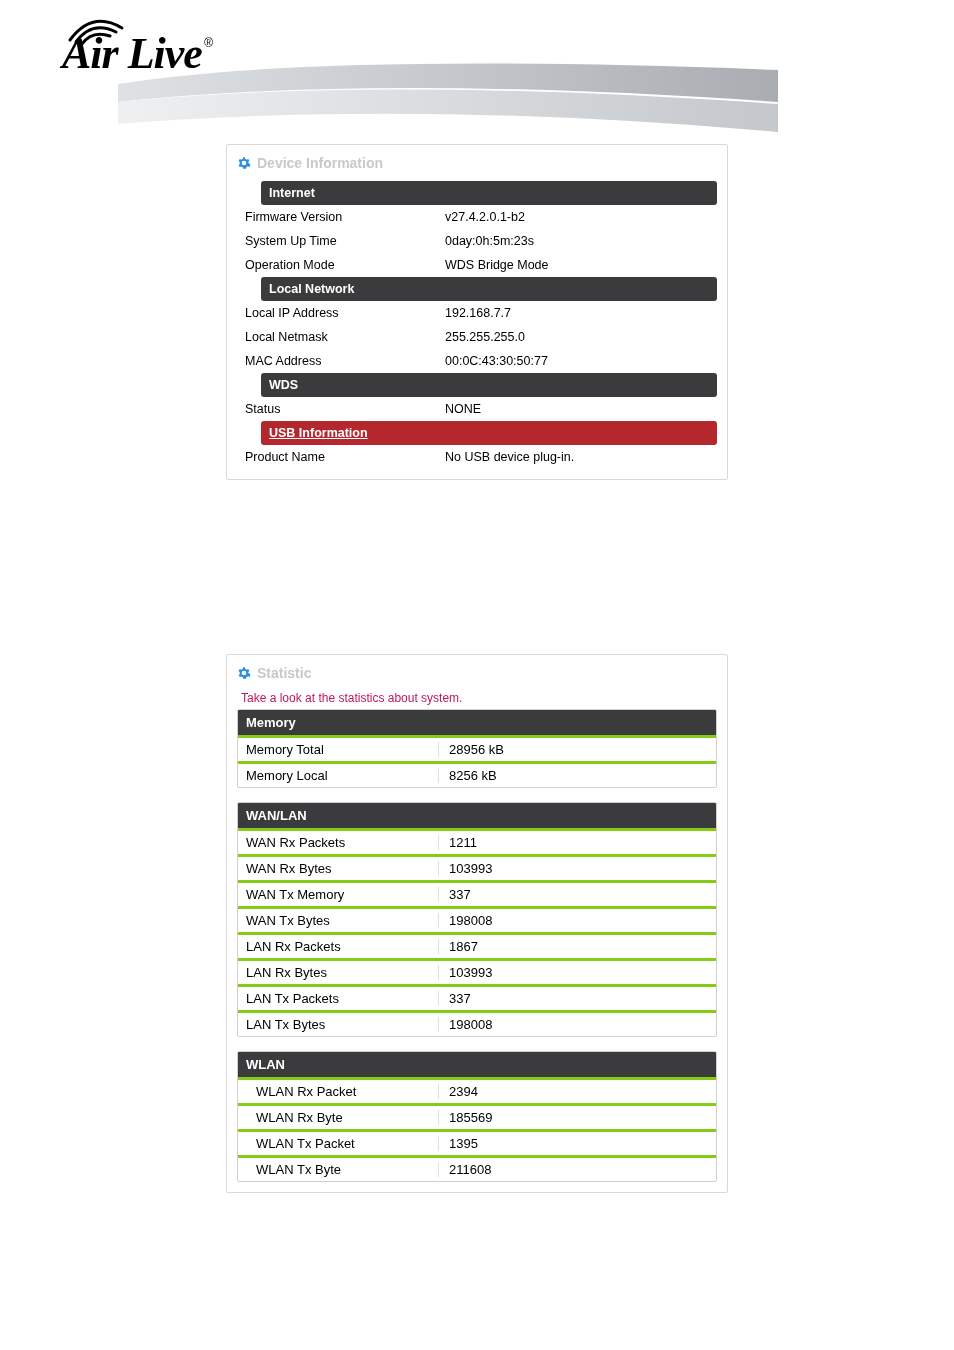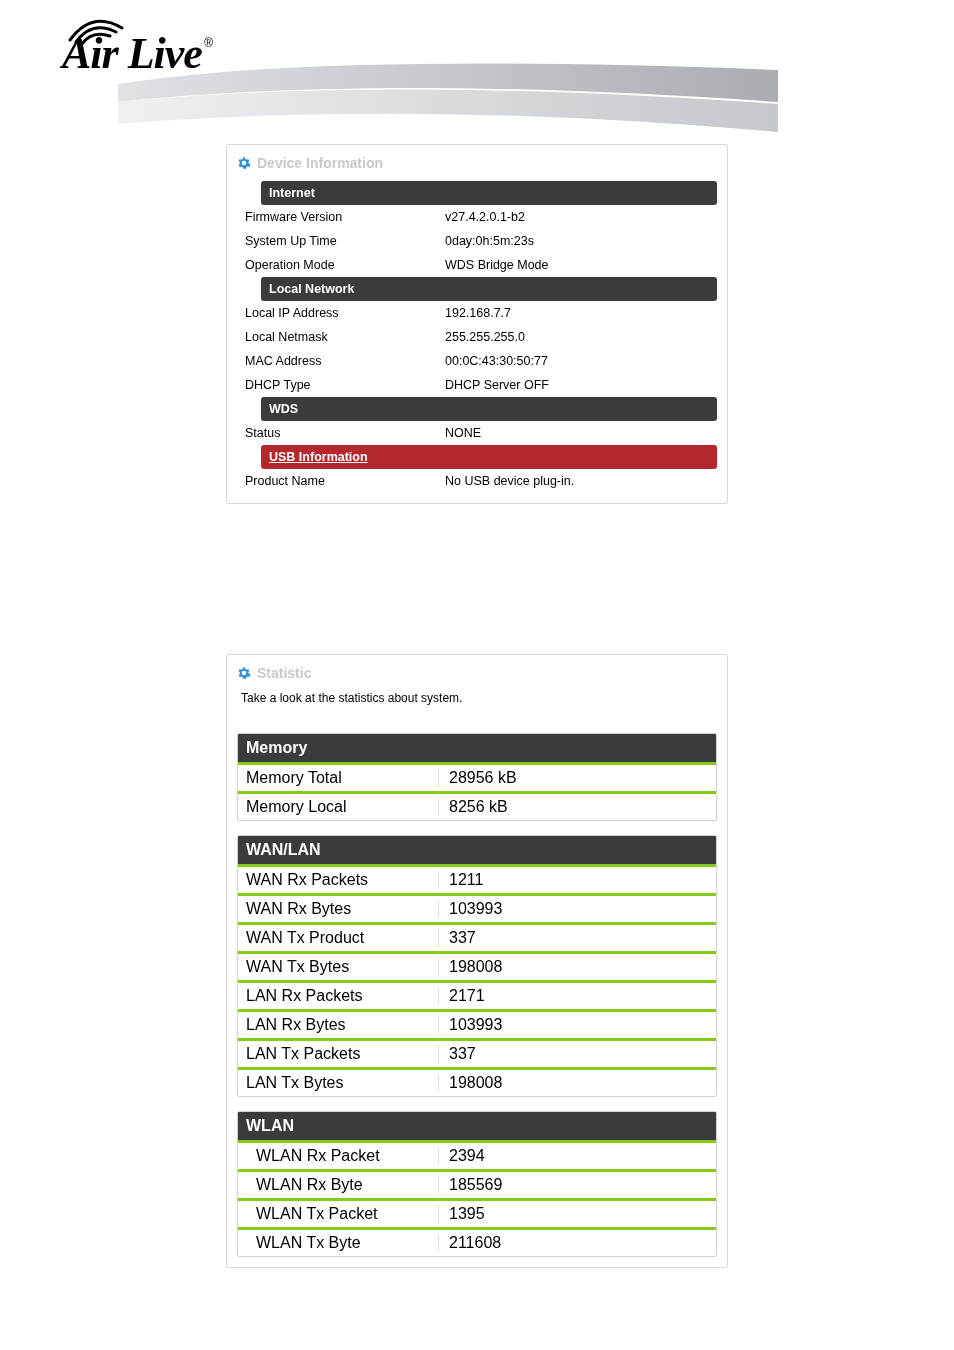--- a/index.html
+++ b/index.html
@@ -31,21 +31,21 @@
 
   .panel-head {
     display: flex;
     align-items: center;
     gap: 6px;
     padding: 6px 0 10px 0;
   }
   .gear { width: 14px; height: 14px; display: inline-block; }
   .gear svg { display: block; }
   .panel-title { font-size: 14px; color: #c9c9c9; font-weight: 700; }
-  .panel-subtitle { font-size: 12px; color: #000000; padding: 0 4px 28px 4px; }
+  .panel-subtitle { font-size: 12px; color: #be185d; padding: 0 4px 4px 4px; }
 
   .info-table { width: 100%; font-size: 12.5px; }
   .sec-hdr {
     background: #3b3b3d;
     color: #ffffff;
     font-weight: 700;
     padding: 5px 8px;
     border-radius: 3px;
     margin-left: 24px;
   }
@@ -53,21 +53,21 @@
   .row {
     display: flex;
     padding: 5px 8px;
   }
   .label { flex: 0 0 200px; }
   .value { flex: 1; }
 
   
   .stat-table {
     border: 1px solid #d0d0d0;
-    font-size: 16px;
+    font-size: 13px;
     border-radius: 2px;
     overflow: hidden;
     margin-bottom: 14px;
   }
   .stat-table:last-child { margin-bottom: 0; }
   .stat-hdr {
     background: #3b3b3d;
     color: #ffffff;
     font-weight: 700;
     padding: 5px 8px;
@@ -151,24 +151,20 @@
           <div class="value">192.168.7.7</div>
         </div>
         <div class="row">
           <div class="label">Local Netmask</div>
           <div class="value">255.255.255.0</div>
         </div>
         <div class="row">
           <div class="label">MAC Address</div>
           <div class="value">00:0C:43:30:50:77</div>
         </div>
-        <div class="row">
-          <div class="label">DHCP Type</div>
-          <div class="value">DHCP Server OFF</div>
-        </div>
         <div class="sec-hdr">WDS</div>
         <div class="row">
           <div class="label">Status</div>
           <div class="value">NONE</div>
         </div>
         <div class="sec-hdr usb">USB Information</div>
         <div class="row">
           <div class="label">Product Name</div>
           <div class="value">No USB device plug-in.</div>
         </div>
@@ -201,30 +197,30 @@
           <div class="stat-hdr">WAN/LAN</div>
           <div class="stat-row">
             <div class="stat-label">WAN Rx Packets</div>
             <div class="stat-value">1211</div>
           </div>
           <div class="stat-row">
             <div class="stat-label">WAN Rx Bytes</div>
             <div class="stat-value">103993</div>
           </div>
           <div class="stat-row">
-            <div class="stat-label">WAN Tx Product</div>
+            <div class="stat-label">WAN Tx Memory</div>
             <div class="stat-value">337</div>
           </div>
           <div class="stat-row">
             <div class="stat-label">WAN Tx Bytes</div>
             <div class="stat-value">198008</div>
           </div>
           <div class="stat-row">
             <div class="stat-label">LAN Rx Packets</div>
-            <div class="stat-value">2171</div>
+            <div class="stat-value">1867</div>
           </div>
           <div class="stat-row">
             <div class="stat-label">LAN Rx Bytes</div>
             <div class="stat-value">103993</div>
           </div>
           <div class="stat-row">
             <div class="stat-label">LAN Tx Packets</div>
             <div class="stat-value">337</div>
           </div>
           <div class="stat-row">

